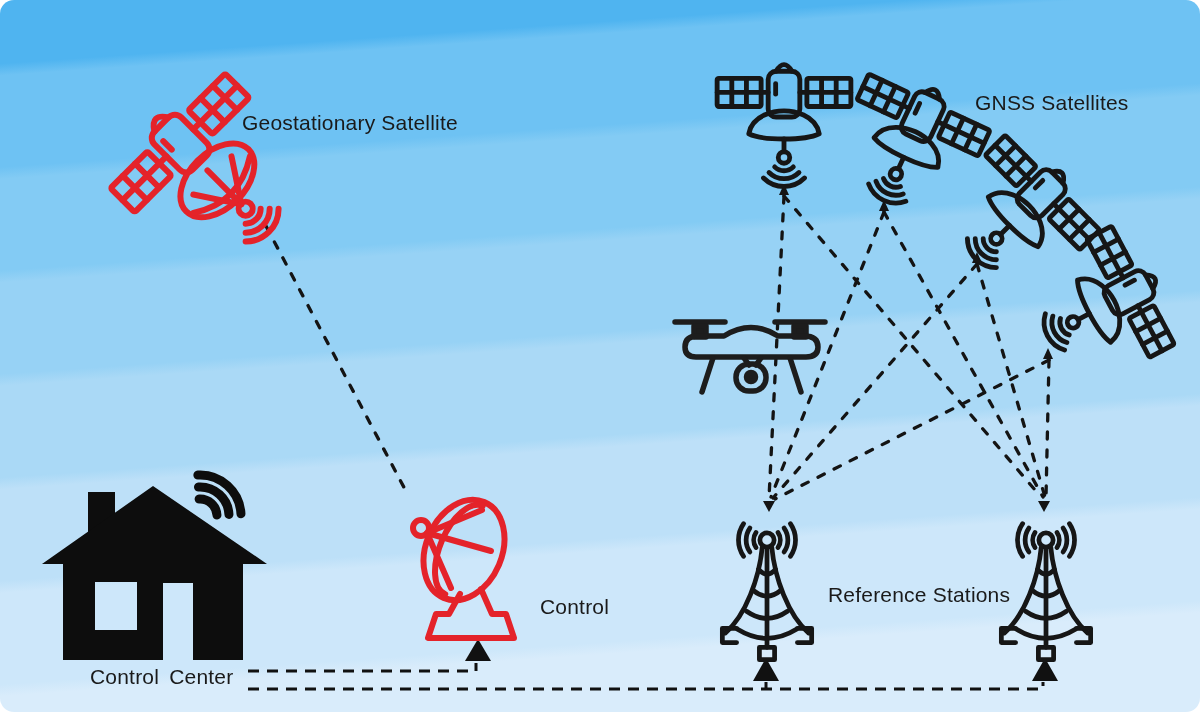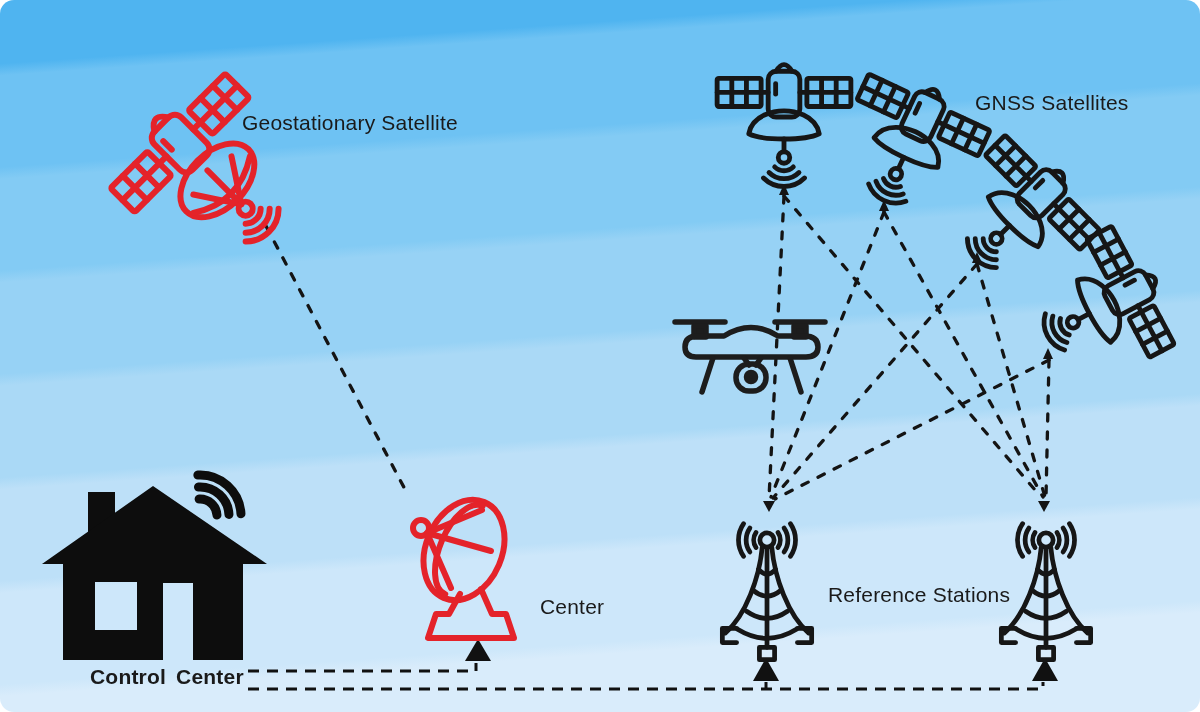--- a/index.html
+++ b/index.html
@@ -166,17 +166,17 @@
   </g>
 
   <g stroke="#161616">
     <use href="#sym-tower" transform="translate(767,540) scale(0.95) translate(-60,-16)"></use>
     <use href="#sym-tower" transform="translate(1046,540) scale(0.95) translate(-60,-16)"></use>
   </g>
 </svg>
 
 <div class="label" style="left:242px;top:111px;">Geostationary Satellite</div>
 <div class="label" style="left:975px;top:91px;">GNSS Satellites</div>
-<div class="label" style="left:540px;top:595px;">Center</div>
+<div class="label" style="left:540px;top:595px;">Control</div>
 <div class="label" style="left:828px;top:583px;text-align:right;">Reference Stations</div>
-<div class="label" style="left:90px;top:665px;word-spacing:4px;font-weight:bold;">Control Center</div>
+<div class="label" style="left:90px;top:665px;word-spacing:4px;">Control Center</div>
 
 </div>
 
 </body></html>

